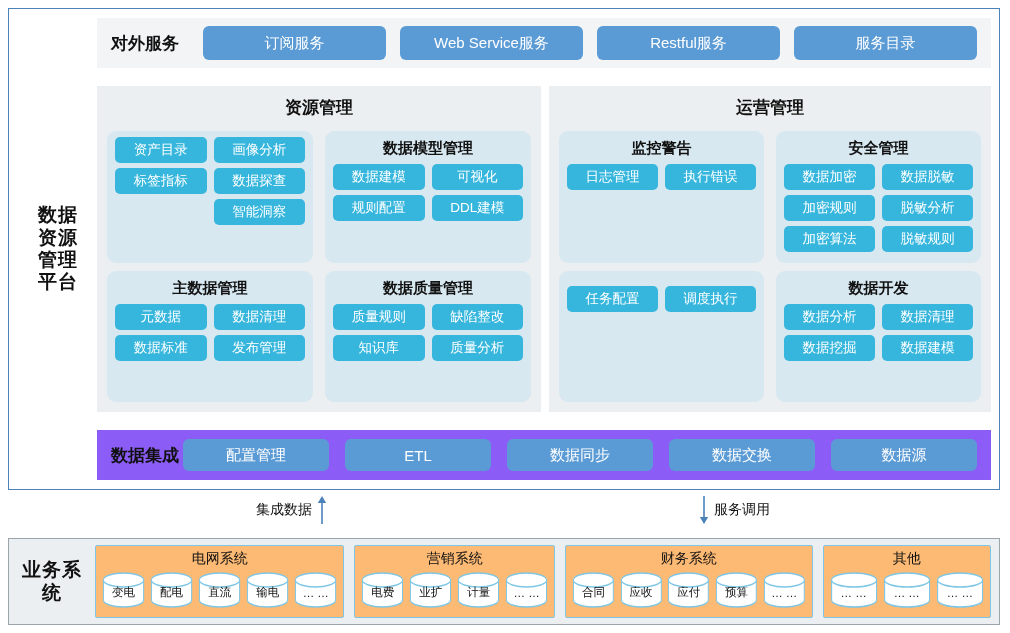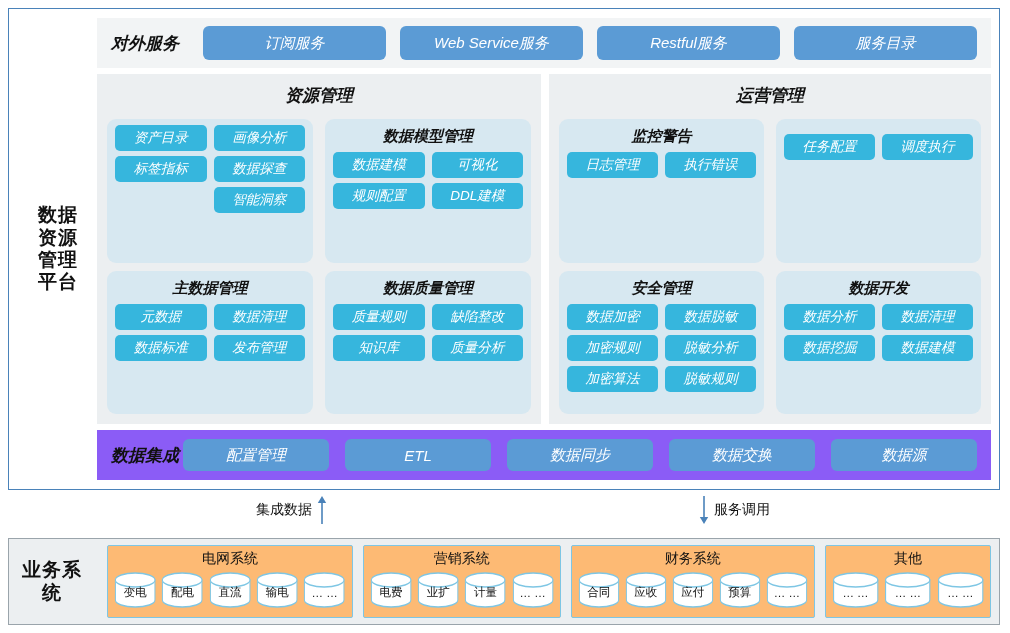--- a/index.html
+++ b/index.html
@@ -18,21 +18,21 @@
   .platform-label{
     position:absolute;left:10px;top:0;width:78px;height:100%;
     display:flex;align-items:center;justify-content:center;
   }
   .platform-label span{
     font-size:19px;font-weight:bold;line-height:1.18;
     text-align:center;letter-spacing:1px;width:2.4em;
   }
   .platform-body{
     position:absolute;left:88px;top:9px;right:8px;bottom:9px;
-    display:flex;flex-direction:column;gap:6px;font-style:italic;
+    display:flex;flex-direction:column;gap:18px;
   }
   
   .svc-bar{
     background:#f2f4f5;height:50px;flex:0 0 50px;
     display:flex;align-items:center;padding:0 14px;box-sizing:border-box;
   }
   .svc-title{font-size:17px;font-weight:bold;white-space:nowrap;margin-right:24px;}
   .svc-btns{flex:1;display:flex;align-items:center;justify-content:space-between;gap:14px;}
   .svc-btn{
     background:#5b9bd5;color:#fff;border-radius:6px;height:34px;
@@ -92,21 +92,21 @@
   }
   .conn{position:absolute;display:flex;align-items:center;gap:4px;}
   .conn-up{left:248px;top:8px;}
   .conn-down{left:690px;top:8px;}
   .conn-label{font-size:14px;color:#111;white-space:nowrap;}
   .arrow-svg{display:block;}
   
   .biz{
     position:absolute;left:8px;top:538px;width:992px;height:87px;
     border:1.2px solid #9aa4ab;background:#eceff1;box-sizing:border-box;
-    display:flex;align-items:center;padding:6px 8px;gap:20px;
+    display:flex;align-items:center;padding:6px 8px;gap:8px;
   }
   .biz-label{
     flex:0 0 70px;text-align:center;font-size:19px;font-weight:bold;
     line-height:1.2;letter-spacing:1px;
   }
   .biz-groups{flex:1;display:flex;gap:10px;height:100%;}
   .biz-group{
     border:1.2px solid #7ec6e4;background:#fdba74;
     border-radius:2px;box-sizing:border-box;
     display:flex;flex-direction:column;padding:3px 6px 17px;min-width:0;
@@ -206,36 +206,36 @@
 
           <div class="card">
             <div class="card-title">监控警告</div>
             <div class="tags">
               <div class="tag">日志管理</div>
               <div class="tag">执行错误</div>
             </div>
           </div>
 
           <div class="card">
-            <div class="card-title empty"></div>
-            <div class="tags">
-              <div class="tag">任务配置</div>
-              <div class="tag">调度执行</div>
-            </div>
-          </div>
-
-          <div class="card">
             <div class="card-title">安全管理</div>
             <div class="tags">
               <div class="tag">数据加密</div>
               <div class="tag">数据脱敏</div>
               <div class="tag">加密规则</div>
               <div class="tag">脱敏分析</div>
               <div class="tag">加密算法</div>
               <div class="tag">脱敏规则</div>
+            </div>
+          </div>
+
+          <div class="card">
+            <div class="card-title empty"></div>
+            <div class="tags">
+              <div class="tag">任务配置</div>
+              <div class="tag">调度执行</div>
             </div>
           </div>
 
           <div class="card">
             <div class="card-title">数据开发</div>
             <div class="tags">
               <div class="tag">数据分析</div>
               <div class="tag">数据清理</div>
               <div class="tag">数据挖掘</div>
               <div class="tag">数据建模</div>

